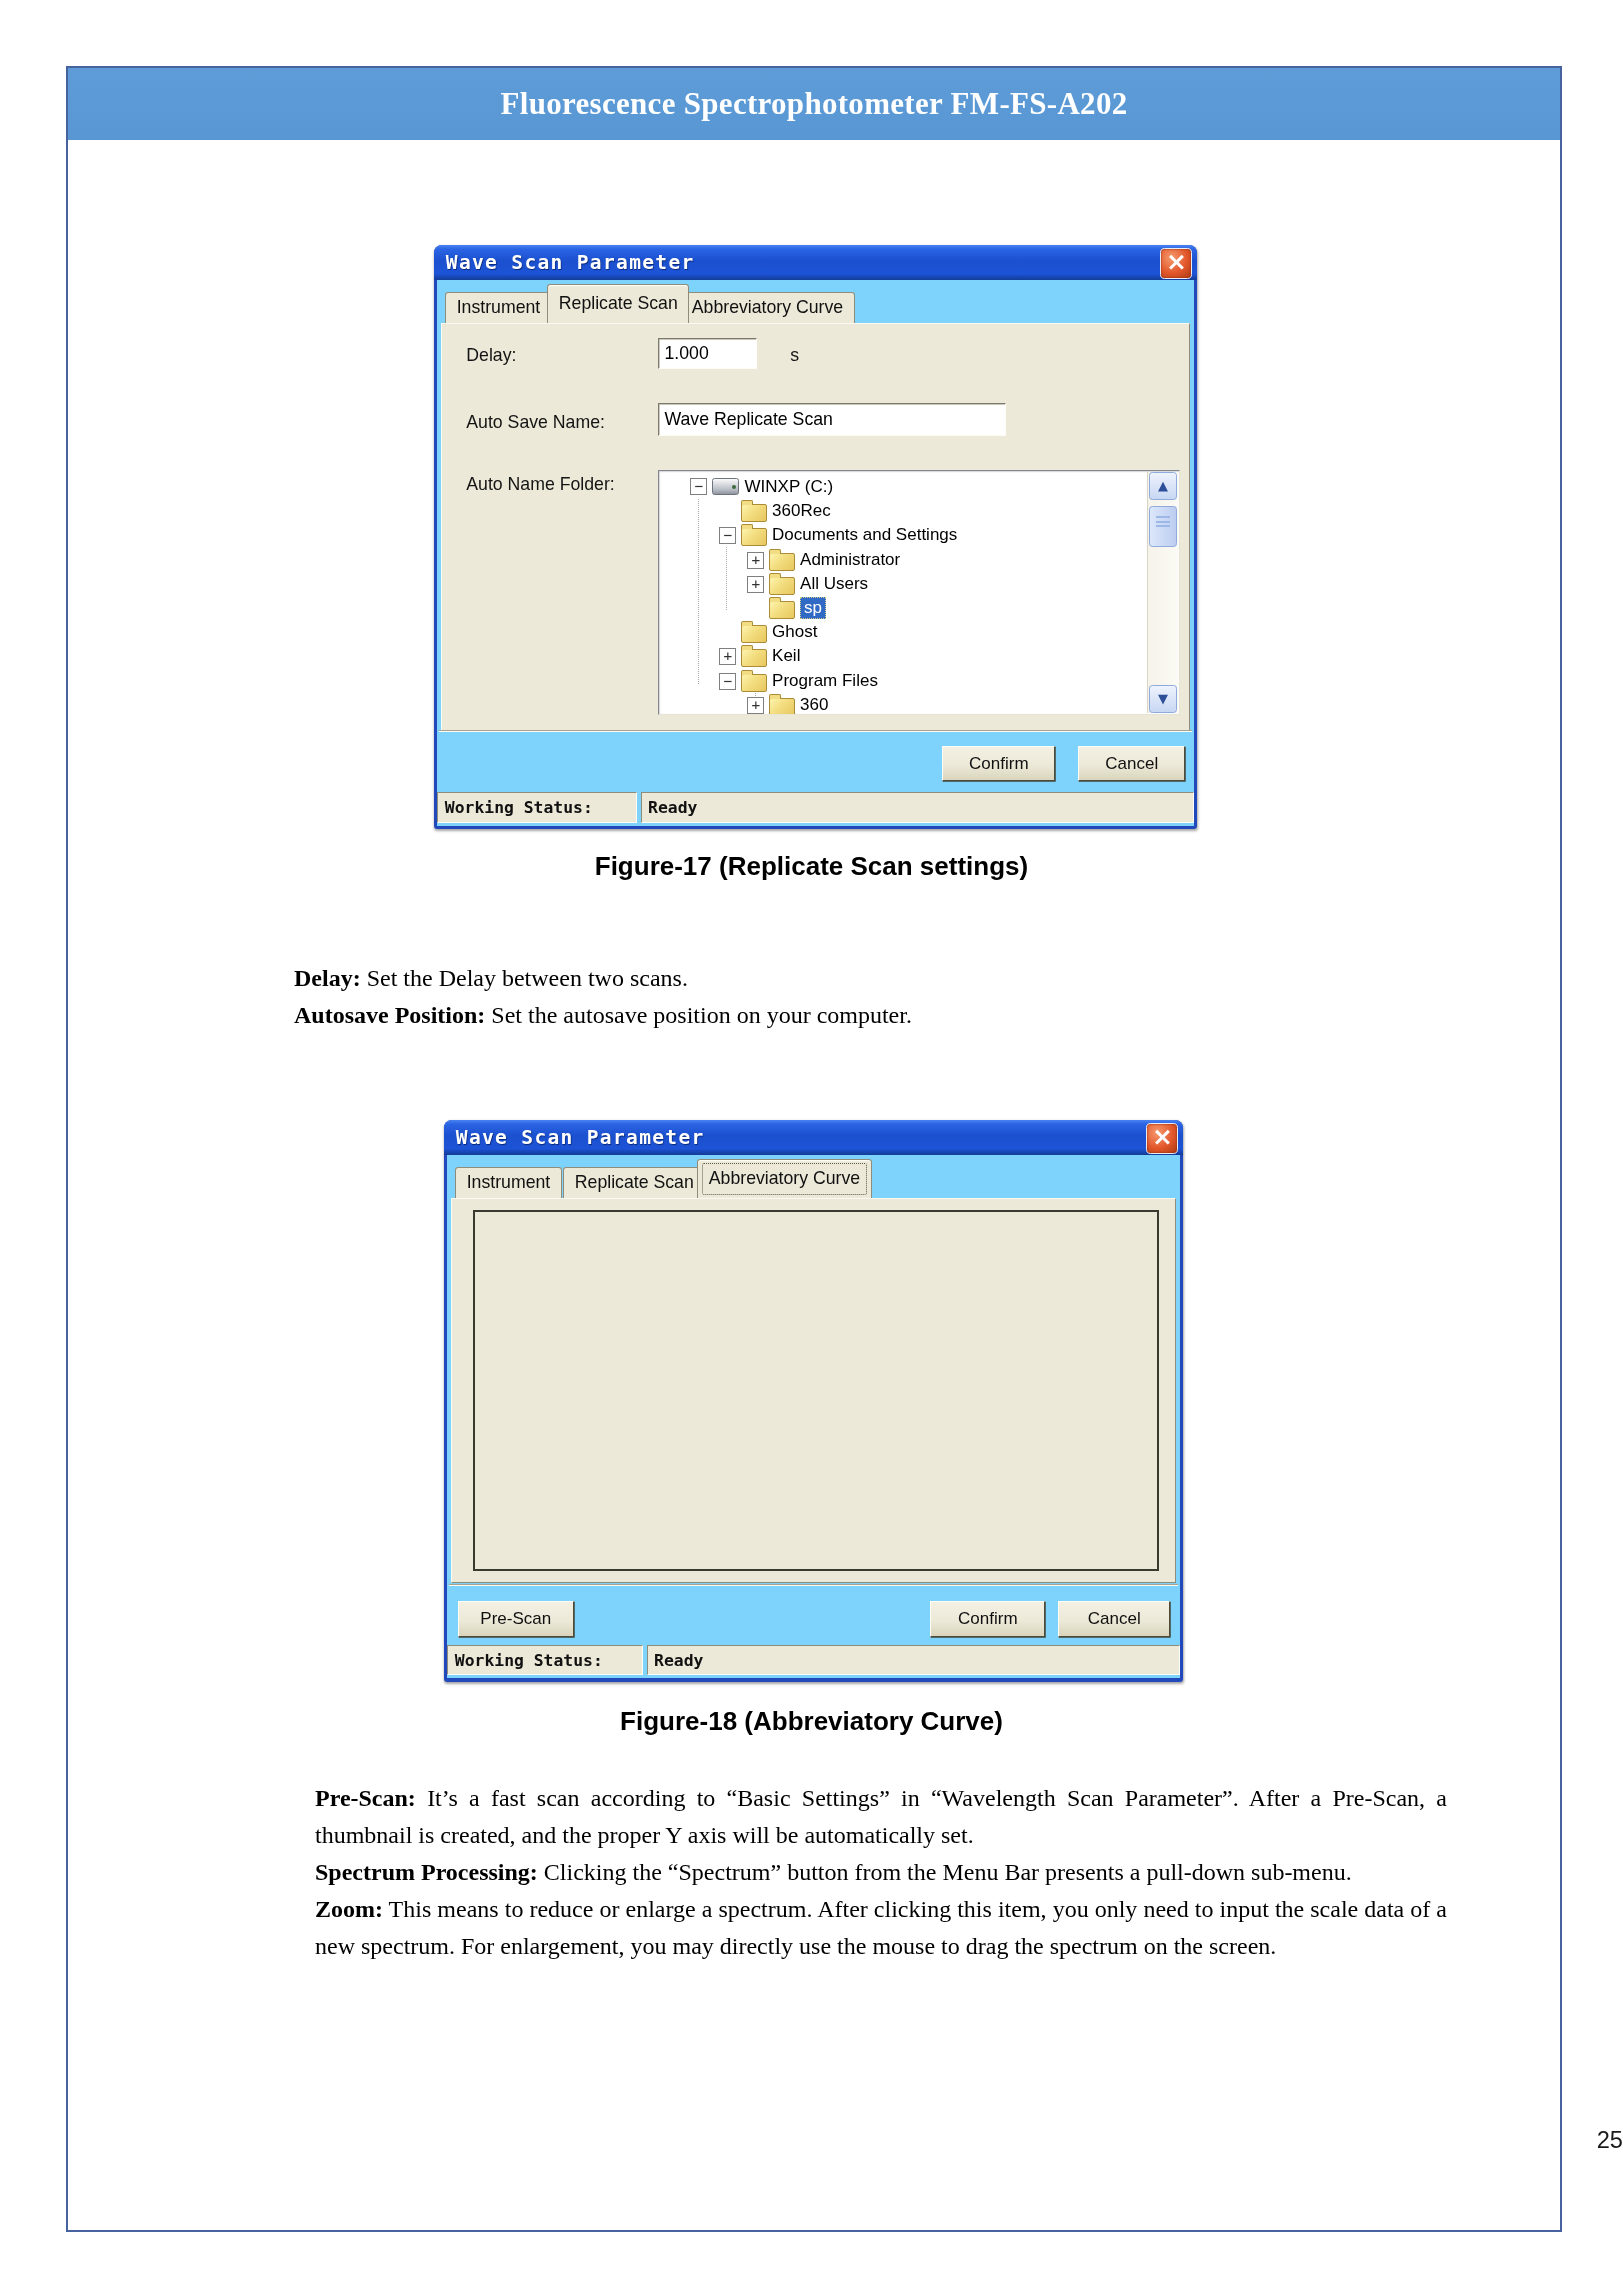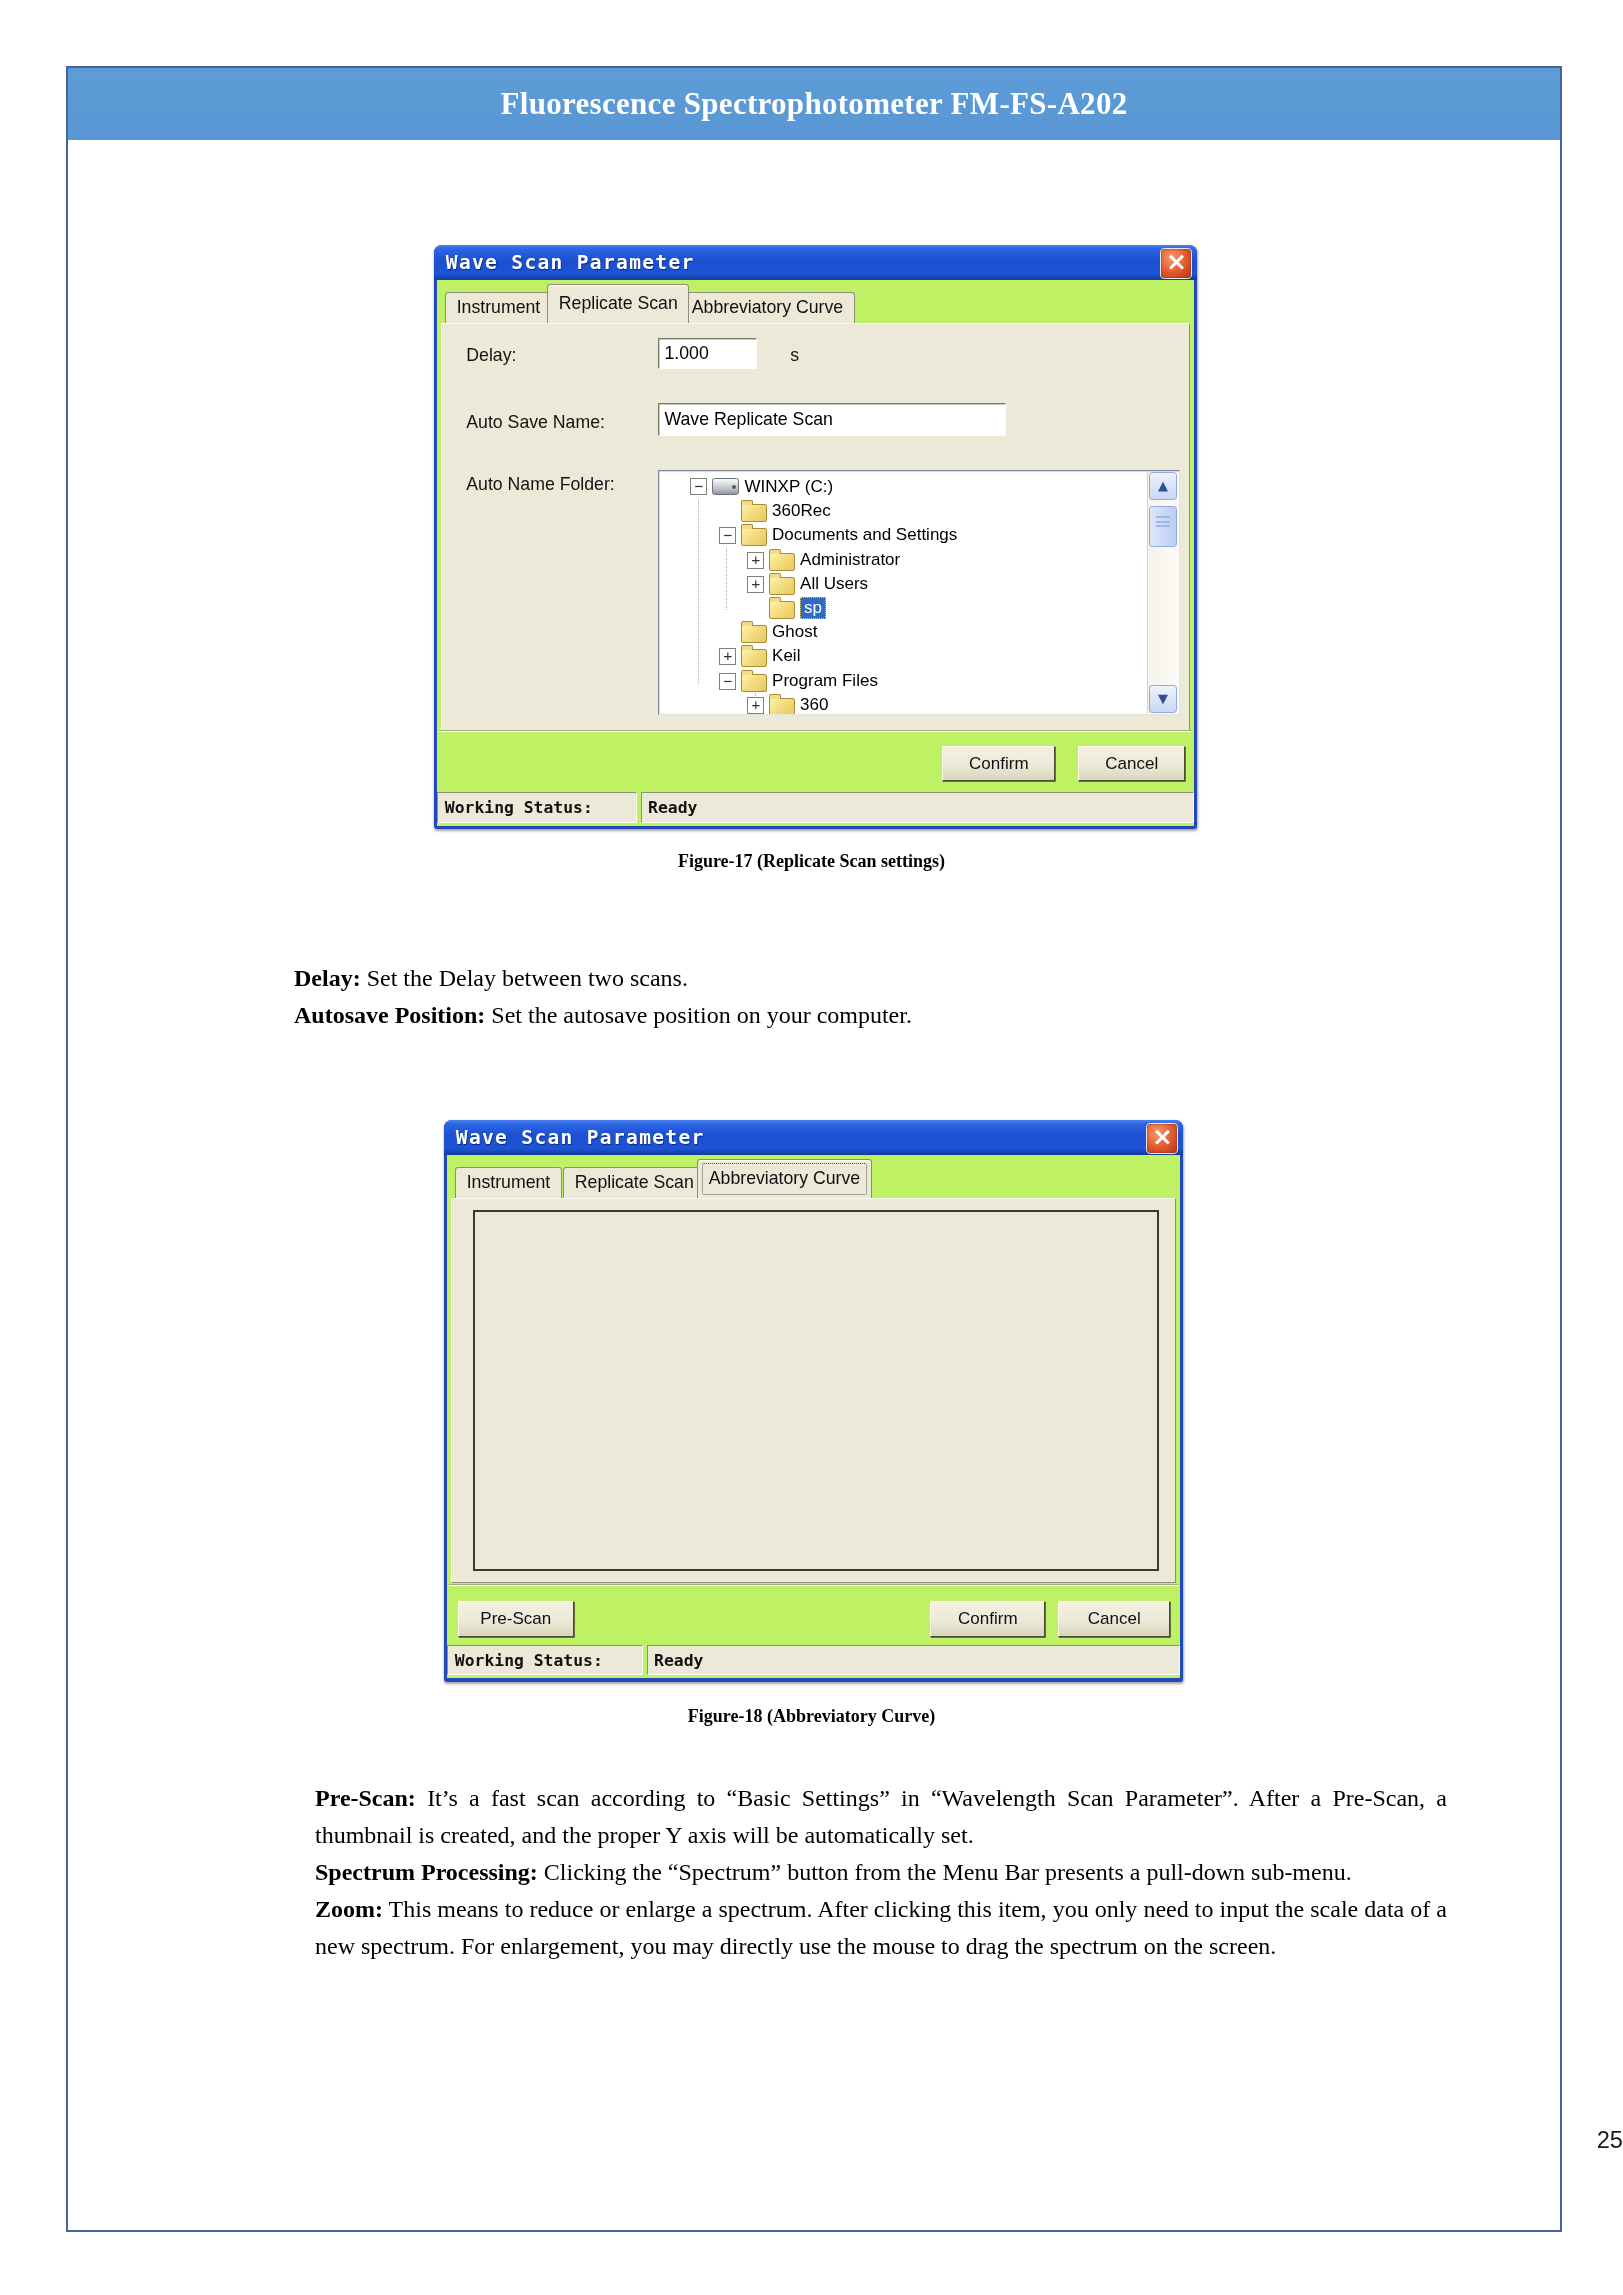--- a/index.html
+++ b/index.html
@@ -9,21 +9,21 @@
   
   #page-frame{left:66px;top:66px;width:1492px;height:2162px;border:2px solid #46639f;background:#fff;}
   #header-band{left:0;top:0;width:100%;height:72px;background:linear-gradient(to bottom,#5e9cd8,#5897d3);}
   #header-title{width:100%;text-align:center;line-height:71px;font-size:31px;font-weight:bold;color:#ffffff;font-family:"Liberation Serif",serif;letter-spacing:0.3px;}
 
   
   .xpwin{background:#2149bb;border-radius:7.9px 7.9px 3.3px 3.3px;overflow:hidden;box-shadow:0.7px 1.3px 2.6px rgba(0,0,0,.35);}
   .titlebar{position:relative;height:35px;background:linear-gradient(to bottom,#4a82f0 0%,#2a64e4 12%,#1b50cf 45%,#1d53d6 82%,#123c96 100%);}
   .titletext{position:absolute;left:11.8px;top:0;line-height:35px;color:#fff;font-family:"DejaVu Sans Mono",monospace;font-weight:bold;font-size:19.6px;letter-spacing:1.3px;text-shadow:0.7px 0.7px 0.7px #0a2a7a;}
   .closebtn{position:absolute;top:3.3px;right:4.6px;width:30px;height:29px;border-radius:4.6px;border:1.3px solid #e9ecf7;background:radial-gradient(circle at 35% 30%,#f59a6d 0%,#e2572b 55%,#ad3a12 100%);color:#fff;font-family:"DejaVu Sans",sans-serif;font-weight:bold;font-size:25px;line-height:26px;text-align:center;box-shadow:inset 0 0 2px #7e2100;}
-  .face{position:relative;margin:0 3.3px 3.3px 3.3px;background:#bef264;}
+  .face{position:relative;margin:0 3.3px 3.3px 3.3px;background:#7dd3fc;}
 
   
   .tabstrip{position:absolute;left:0;top:0;width:100%;height:43px;}
   .tab{position:absolute;bottom:0;height:30px;background:#ece9d8;border:0.7px solid #8f8d7a;border-bottom:none;border-radius:3.3px 3.3px 0 0;font-family:"Liberation Sans",sans-serif;font-size:17.7px;line-height:29px;padding:0 10.5px;color:#111;}
   .tab.active{height:38px;line-height:37px;z-index:3;box-shadow:inset 0 1.3px 0 #fdfdf6;}
   .tabpage{position:absolute;left:3.9px;right:3.9px;border:0.7px solid;border-color:#fbfaf2 #8f8d7a #8f8d7a #fbfaf2;background:#ece9d8;}
   .focusrect{position:absolute;inset:3.3px;border:1.3px dotted #5a5a4a;border-radius:2px;pointer-events:none;}
 
   
   .lbl{font-family:"Liberation Sans",sans-serif;font-size:17.7px;color:#141414;white-space:nowrap;}
@@ -46,21 +46,21 @@
   .tsel{background:#316ac5;color:#fff;padding:0.7px 3.9px;outline:1.3px dotted #cfcf8a;outline-offset:-1.3px;}
   .guide{position:absolute;border-left:1.3px dotted #aaa;width:0;}
 
   
   .vscroll{position:absolute;top:1.3px;bottom:1.3px;right:1.3px;width:30px;background:linear-gradient(to right,#f5f3ea,#fbfaf4);border-left:0.7px solid #d8d5c4;}
   .sbtn{position:absolute;left:1.3px;width:27.5px;height:27.5px;border-radius:3.3px;background:linear-gradient(to bottom,#eef3fd,#c8d7f3);border:0.7px solid #8faadc;color:#2c4f98;font-size:13px;text-align:center;line-height:26px;font-family:"DejaVu Sans",sans-serif;box-sizing:border-box;}
   .sthumb{position:absolute;left:1.3px;width:27.5px;border-radius:3.3px;background:linear-gradient(to right,#dce7fa,#bccdf0);border:0.7px solid #8faadc;box-sizing:border-box;}
   .sthumb::after{content:"";position:absolute;left:5.9px;right:5.9px;top:9.2px;height:10.5px;background:repeating-linear-gradient(to bottom,#9db8e6 0 2px,transparent 2px 4.6px);}
 
   
-  .caption{width:100%;text-align:center;font-weight:bold;font-size:18px;font-family:Liberation Serif, serif;color:#000;}
+  .caption{width:100%;text-align:center;font-weight:bold;font-size:26px;font-family:Liberation Sans, sans-serif;color:#000;}
   .paras{text-align:justify;font-size:24px;line-height:37px;font-family:"Liberation Serif",serif;color:#000;}
   .paras p{margin:0;}
   .pagenum{width:100%;text-align:right;font-family:"Liberation Sans",sans-serif;font-size:23.6px;color:#1a1a1a;}
 
   .previewbox{position:absolute;border:2px solid #3a3a30;background:#ece9d8;}
 </style>
 </head>
 <body>
 
 <div class="abs" id="page-frame">

